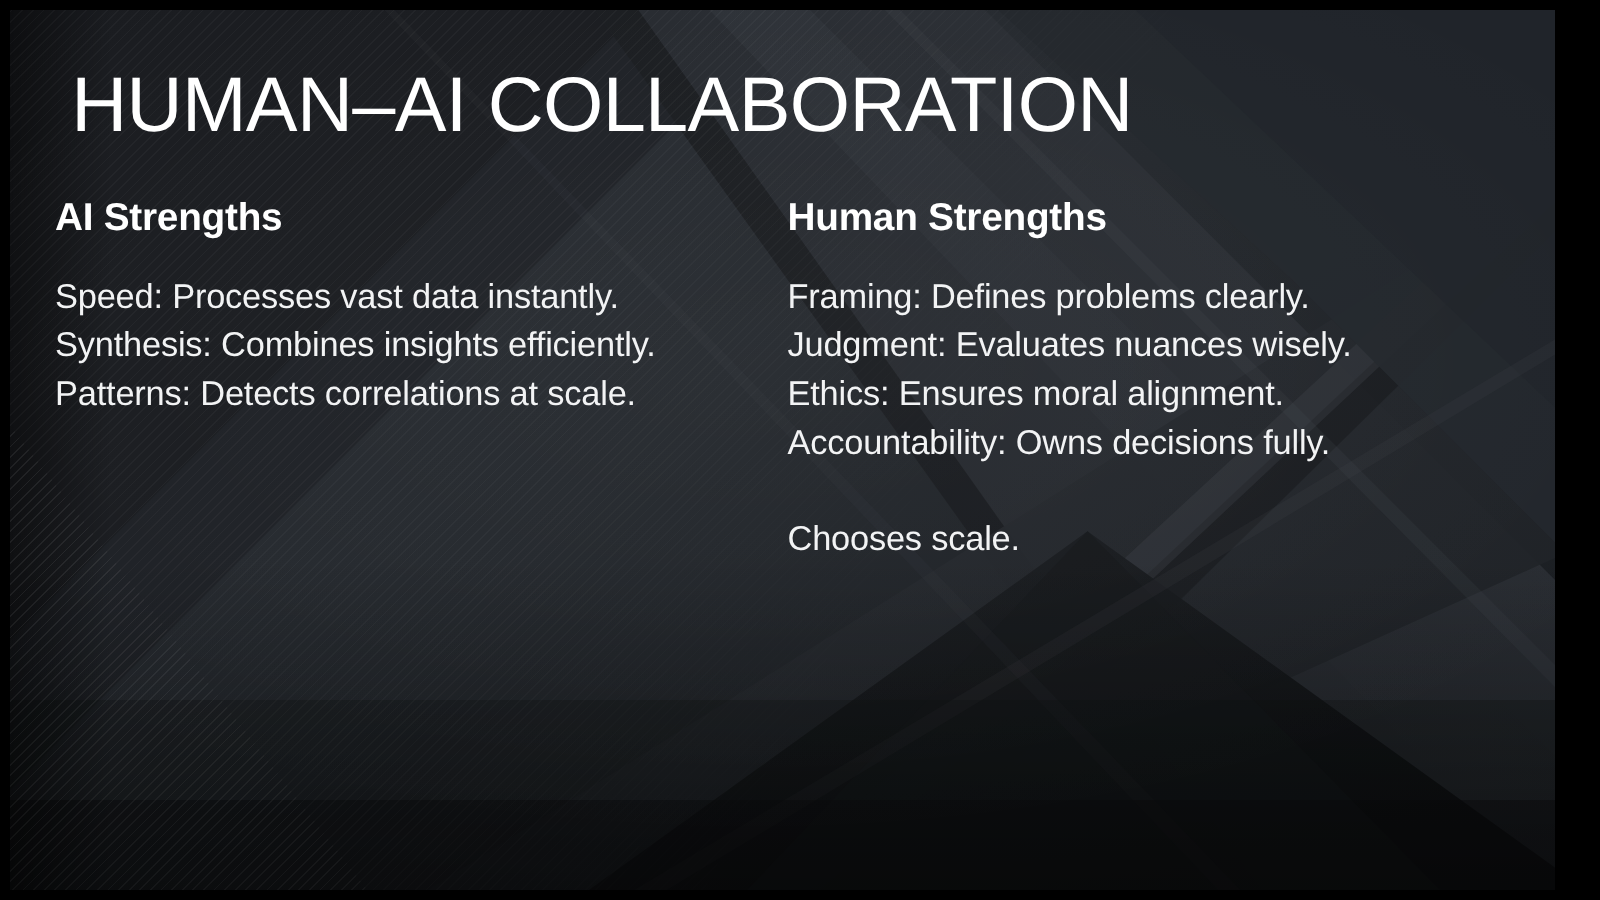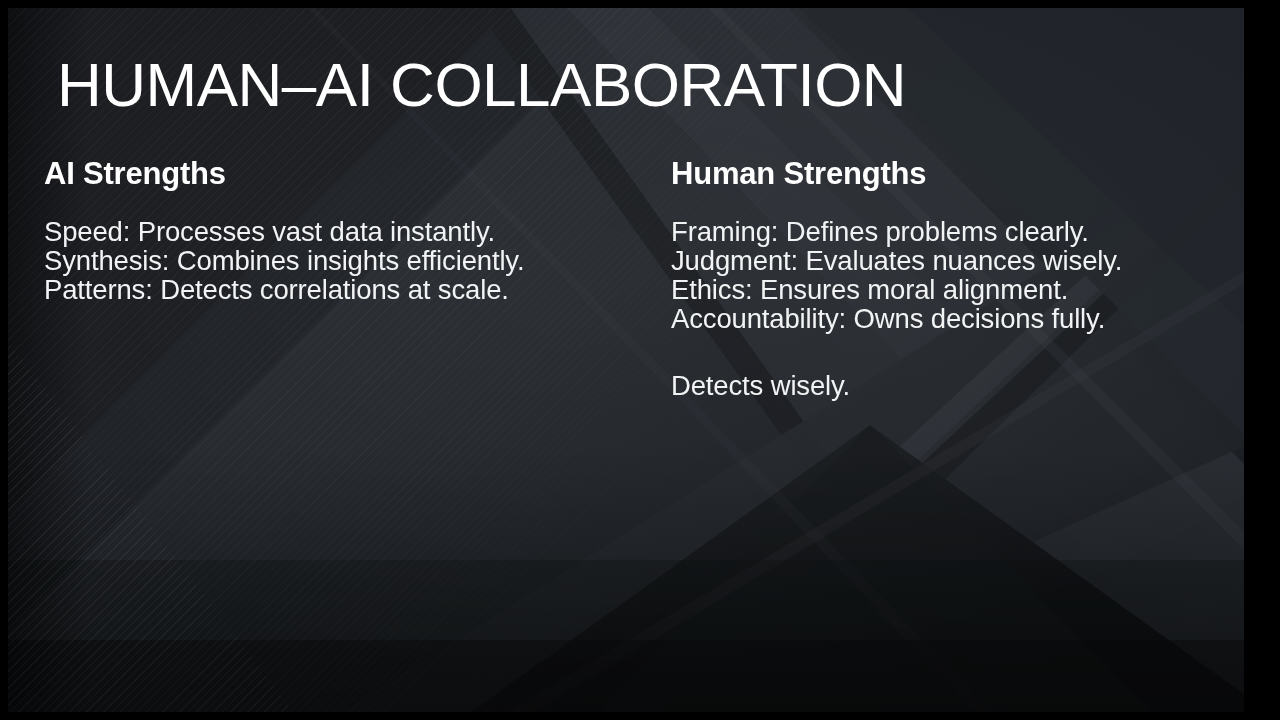--- a/index.html
+++ b/index.html
@@ -72,35 +72,35 @@
     font-size:62px;
     line-height:1;
     font-weight:300;
     letter-spacing:-0.5px;
     color:#ffffff;
     white-space:nowrap;
   }
 
   .column { position:absolute; top:156px; width:575px; }
   #col-left  { left:44px; }
-  #col-right { left:671px; }
+  #col-right { left:630px; }
 
   .col-heading {
     font-size:31px;
     font-weight:700;
     line-height:1.18;
     color:#ffffff;
     letter-spacing:-0.2px;
     margin-bottom:24px;
   }
 
   .col-body {
     font-size:27.5px;
     font-weight:400;
-    line-height:29px;
+    line-height:39px;
     color:#f2f3f4;
     letter-spacing:-0.15px;
   }
   .col-body .para { margin:0; }
   .col-body .gap { height:38.6px; }
 </style>
 </head>
 <body>
 
 <div id="slide">
@@ -186,20 +186,20 @@
         <p class="para">Speed: Processes vast data instantly.<br>Synthesis: Combines insights efficiently.<br>Patterns: Detects correlations at scale.</p>
         <div class="gap"></div>
       </div>
     </div>
 
     <div class="column" id="col-right">
       <div class="col-heading">Human Strengths</div>
       <div class="col-body">
         <p class="para">Framing: Defines problems clearly.<br>Judgment: Evaluates nuances wisely.<br>Ethics: Ensures moral alignment.<br>Accountability: Owns decisions fully.</p>
         <div class="gap"></div>
-        <p class="para">Detects wisely.</p>
+        <p class="para">Chooses scale.</p>
       </div>
     </div>
 
   </div>
 
   <div id="frame"></div>
 </div>
 
 </body></html>

